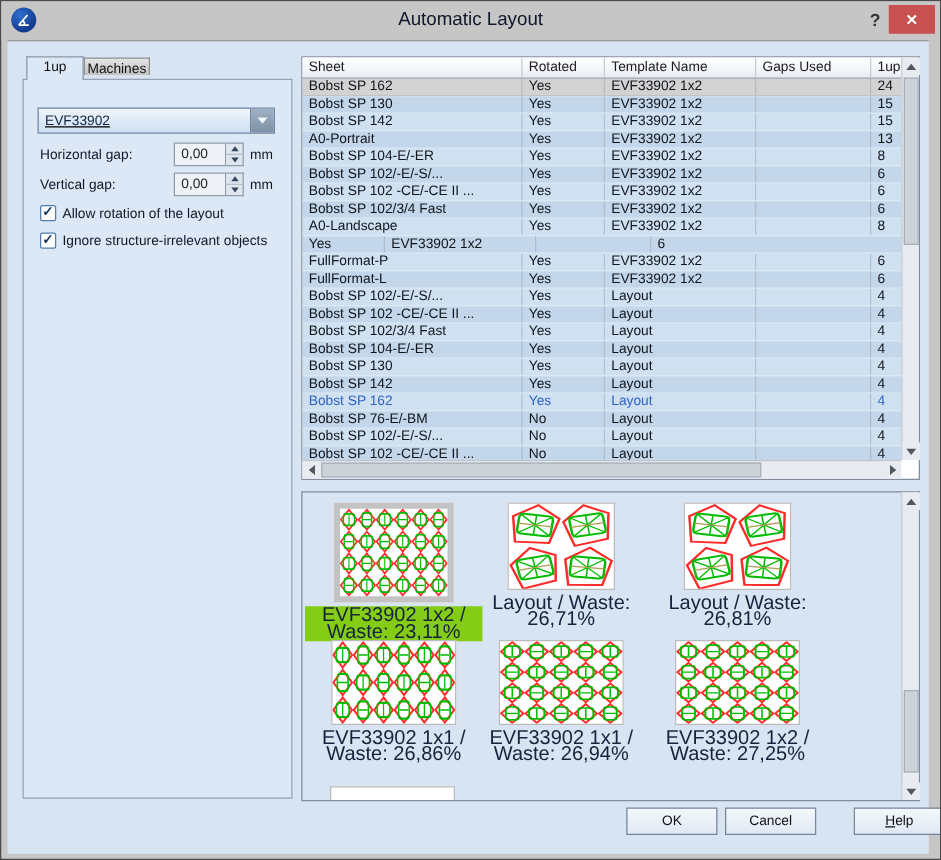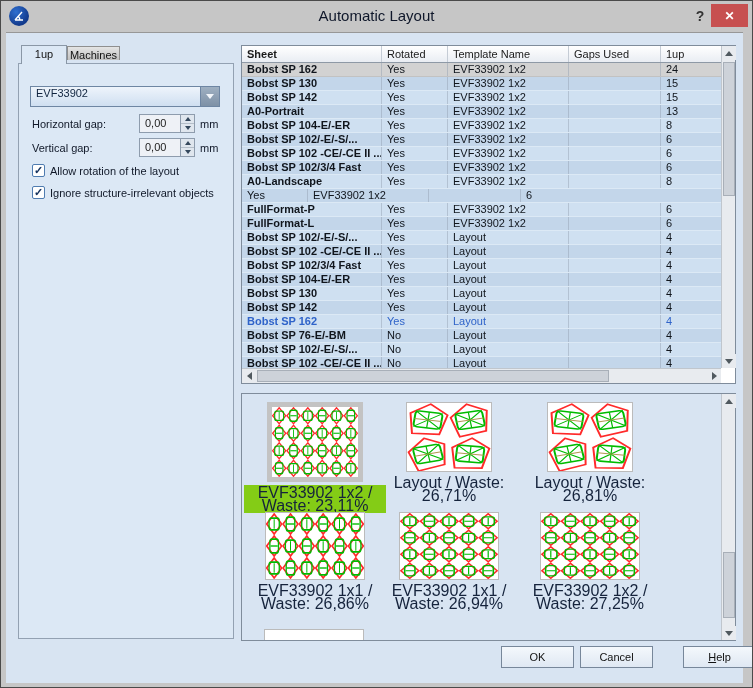--- a/index.html
+++ b/index.html
@@ -15,21 +15,21 @@
   .close-btn{position:absolute;left:710px;top:3px;width:37px;height:23px;background:#c75050;
     display:flex;align-items:center;justify-content:center;color:#fff;font-size:12px;font-weight:bold;}
   
   .content{position:absolute;left:5px;top:31px;width:737px;height:651px;background:#d8e4f2;border-top:1px solid #979797;}
   
   .tab{position:absolute;font-size:11px;text-align:center;line-height:17px;color:#111;}
   .tab.active{left:20px;top:44px;width:46px;height:19px;background:#dce8f5;border:1px solid #8a97a6;border-bottom:none;z-index:3;}
   .tab.inactive{left:66px;top:45px;width:53px;height:14px;background:linear-gradient(#e4e4e4,#c2c2c2);border:1px solid #8f8f8f;border-bottom:none;z-index:1;}
   .groupbox{position:absolute;left:17px;top:62px;width:216px;height:576px;border:1px solid #93a1b2;background:#dce8f5;z-index:2;}
   .dropdown{position:absolute;left:28px;top:84px;width:190px;height:21px;border:1px solid #6e86a3;
-    background:linear-gradient(#eef4fb,#cfdff1);display:flex;}
+    background:linear-gradient(#eef4fb,#cfdff1);display:flex;align-items:center;text-decoration:underline;}
   .dropdown .val{flex:1;font-size:11px;color:#10243f;padding-left:5px;}
   .dd-btn{width:19px;height:100%;background:linear-gradient(#9fb0c2,#7e91a6);border-left:1px solid #6e86a3;
     display:flex;align-items:center;justify-content:center;}
   .tri-down{width:0;height:0;border-left:4px solid transparent;border-right:4px solid transparent;border-top:5px solid #f2f6fa;}
   .fld-label{position:absolute;font-size:11px;color:#101828;}
   .spin-field{position:absolute;width:42px;height:19px;border:1px solid #8e9cad;background:#eef1f6;
     font-size:11px;color:#222;line-height:17px;padding-left:5px;}
   .spinner{position:absolute;width:14px;height:19px;border:1px solid #8e9cad;border-left:none;background:#dfe6ee;}
   .spin-up,.spin-down{position:absolute;left:0;width:100%;height:50%;display:flex;align-items:center;justify-content:center;}
   .spin-up{top:0;border-bottom:1px solid #b4bec9;}
@@ -46,21 +46,21 @@
     border-bottom:1px solid #8e99a6;display:flex;font-size:11px;color:#1a1a1a;overflow:hidden;}
   .th{line-height:16px;padding-left:5px;border-right:1px solid #c5ccd5;overflow:hidden;white-space:nowrap;flex:none;}
   .t-body{position:absolute;left:0;top:17px;width:479px;height:305px;overflow:hidden;}
   .trow{display:flex;height:14px;background:#cfe0f1;border-bottom:1px solid #dce9f5;}
   .trow.alt{background:#c3d6ea;}
   .trow.selected{background:#d2d2d2;border-bottom-color:#c2c2c2;}
   .trow.active{background:#cfe0f1;}
   .trow.active .cell{color:#2f63c9;}
   .cell{font-size:11px;color:#10151c;line-height:13px;padding-left:5px;border-right:1px solid rgba(145,158,175,.45);
     overflow:hidden;white-space:nowrap;flex:none;}
-  .c-sheet{width:140px;font-weight:bold;}.c-rotated{width:66px;}.c-template{width:121px;}.c-gaps{width:92px;}.c-oneup{width:24px;border-right:none;}
+  .c-sheet{width:176px;}.c-rotated{width:66px;}.c-template{width:121px;}.c-gaps{width:92px;}.c-oneup{width:24px;border-right:none;}
   
   .vsb{position:absolute;background:#e8ebef;}
   .table-panel .vsb{left:479px;top:0;width:14px;height:322px;border-left:1px solid #c0c6cd;}
   .thumbs-panel .vsb{left:479px;top:0;width:14px;height:246px;border-left:1px solid #c0c6cd;}
   .hsb{position:absolute;left:0;top:322px;width:479px;height:15px;background:#e8ebef;border-top:1px solid #c0c6cd;}
   .sb-btn{position:absolute;display:flex;align-items:center;justify-content:center;width:14px;height:14px;background:#e8ebef;}
   .sb-thumb{position:absolute;background:#cdd2d9;border:1px solid #a8afb8;}
   .tri-up{width:0;height:0;border-left:4px solid transparent;border-right:4px solid transparent;border-bottom:5px solid #50595f;}
   .tri-dn{width:0;height:0;border-left:4px solid transparent;border-right:4px solid transparent;border-top:5px solid #50595f;}
   .tri-lf{width:0;height:0;border-top:4px solid transparent;border-bottom:4px solid transparent;border-right:5px solid #50595f;}

